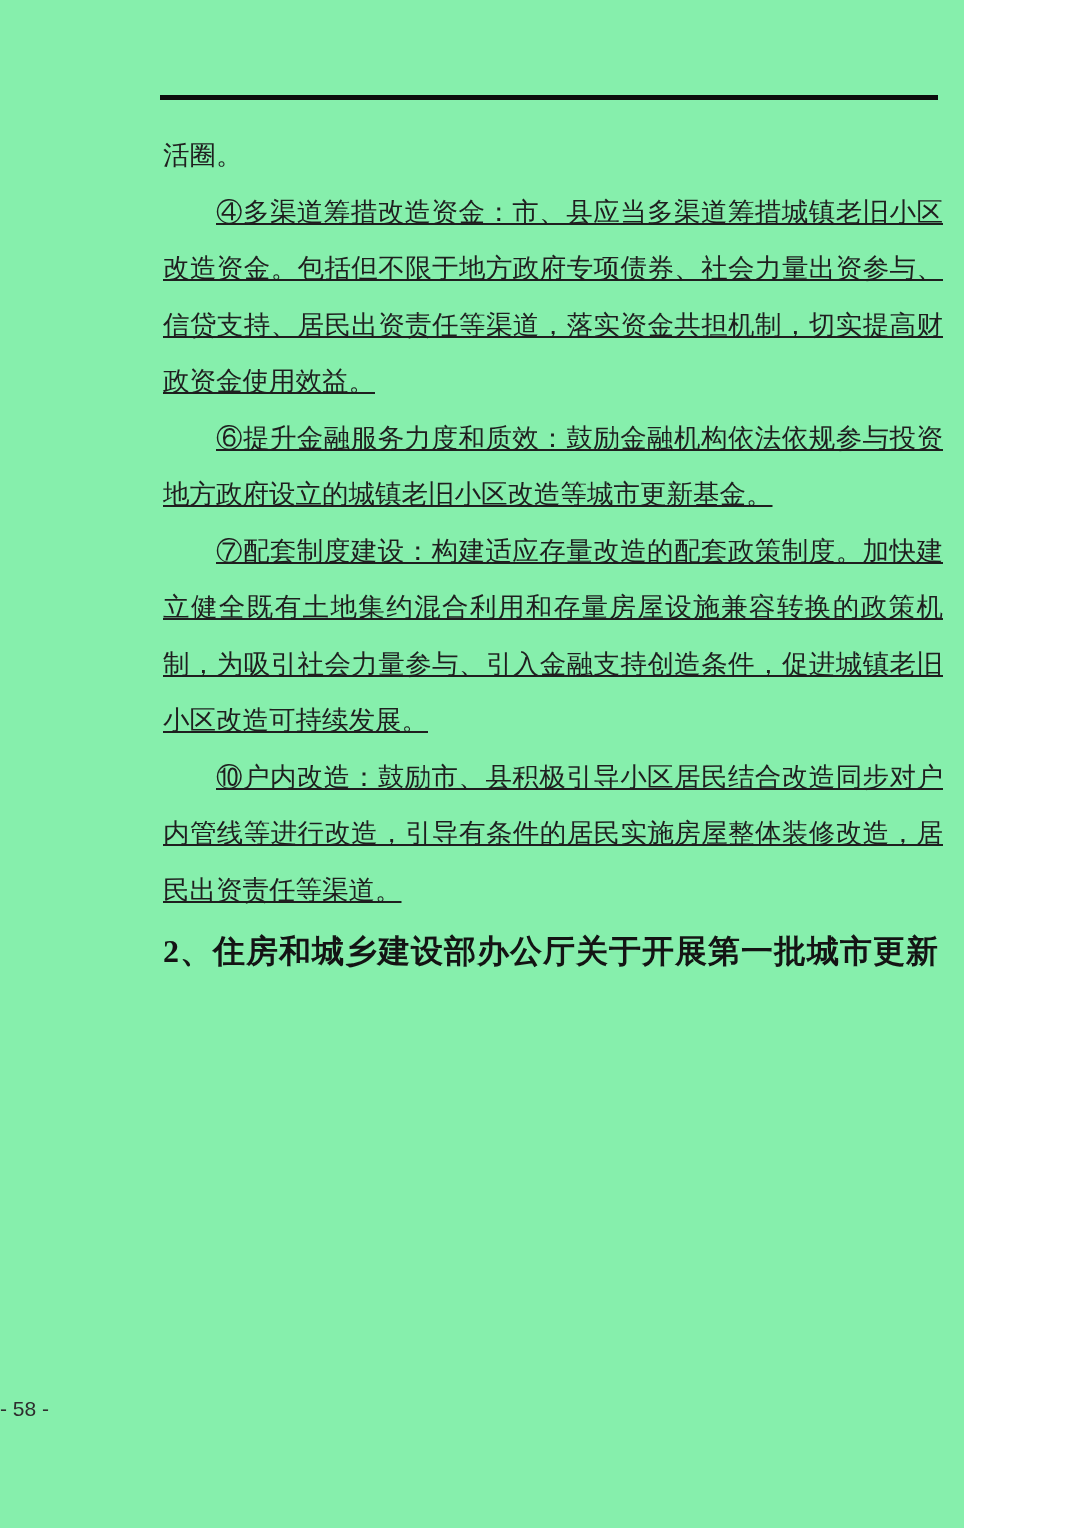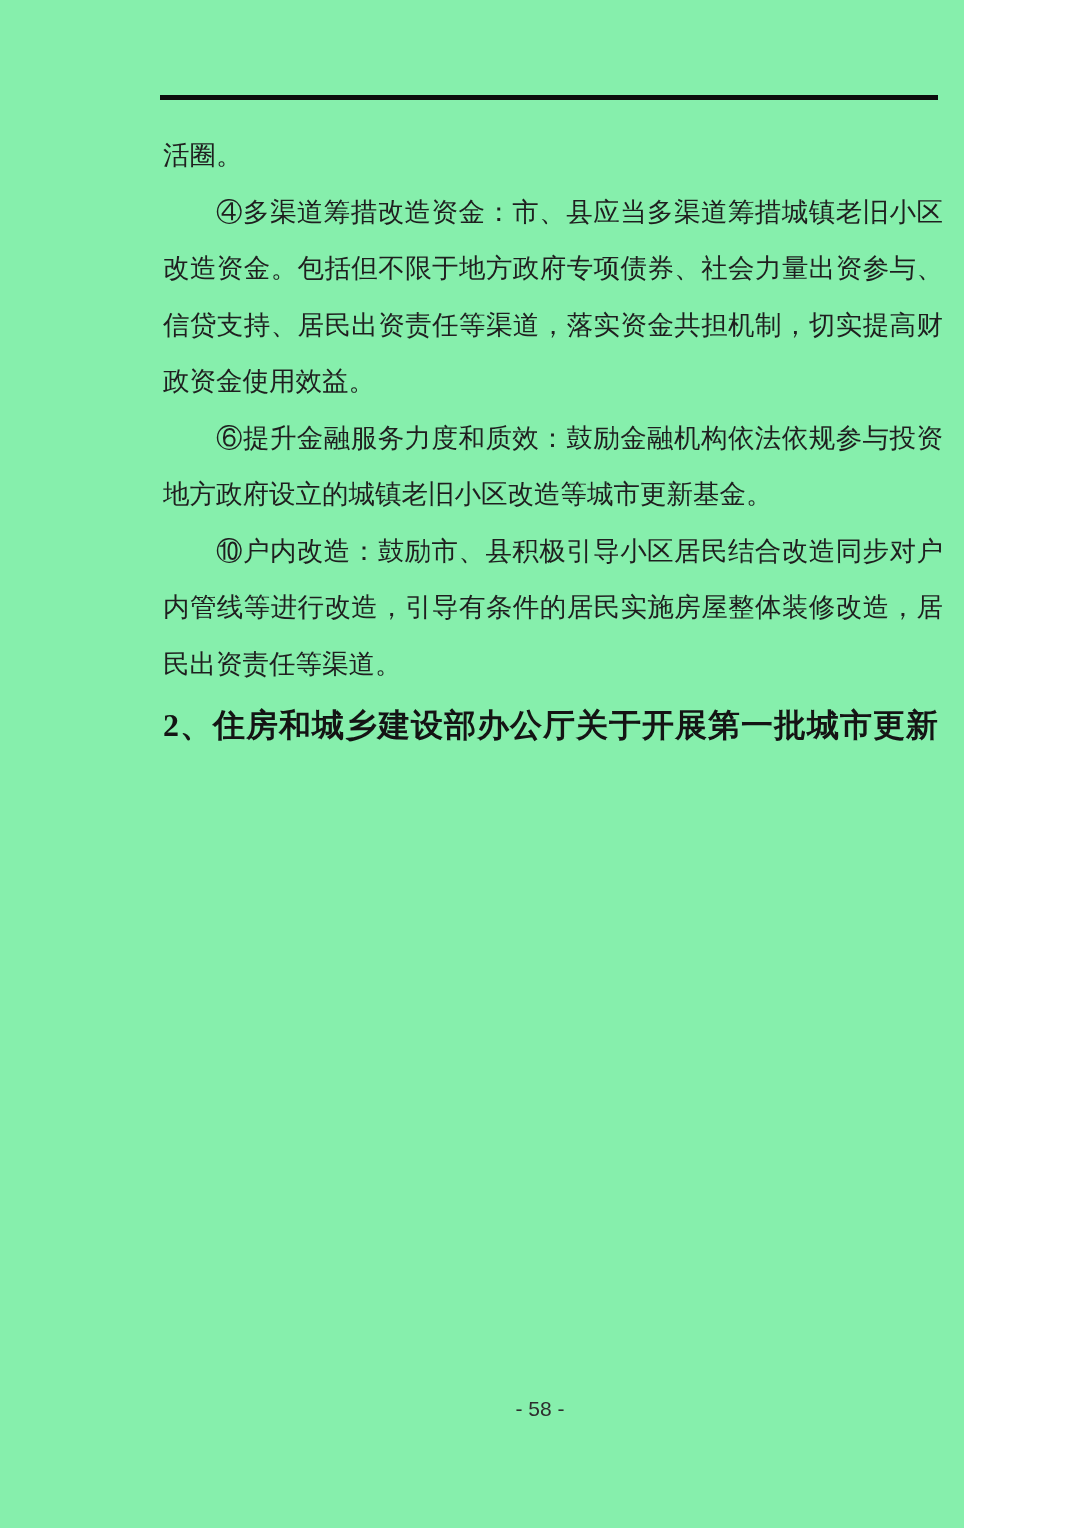--- a/index.html
+++ b/index.html
@@ -41,52 +41,54 @@
     margin: 0;
     font-size: 26.5px;
     line-height: 56.5px;
     text-align: justify;
     text-justify: inter-character;
     letter-spacing: 0;
     word-break: break-all;
   }
   .body-text p.indent {
     text-indent: 2em;
+    text-decoration: underline;
   }
   .section-heading {
     margin: 0;
     padding-top: 2px;
     font-size: 32px;
     line-height: 62px;
     font-weight: bold;
     color: #141414;
     letter-spacing: 1px;
   }
   .page-number {
     position: absolute;
     left: 0;
     top: 1394px;
     width: 1080px;
-    text-align: center;
+    text-align: left;
     font-family: "Liberation Sans", sans-serif;
     font-size: 21px;
     line-height: 30px;
     color: #2e2e2e;
   }
 </style>
 </head>
 <body>
 
 <div class="page">
 
   <div class="header-rule"></div>
 
   <div class="body-text">
     <p>活圈。</p>
     <p class="indent">④多渠道筹措改造资金：市、县应当多渠道筹措城镇老旧小区改造资金。包括但不限于地方政府专项债券、社会力量出资参与、信贷支持、居民出资责任等渠道，落实资金共担机制，切实提高财政资金使用效益。</p>
     <p class="indent">⑥提升金融服务力度和质效：鼓励金融机构依法依规参与投资地方政府设立的城镇老旧小区改造等城市更新基金。</p>
+    <p class="indent">⑦配套制度建设：构建适应存量改造的配套政策制度。加快建立健全既有土地集约混合利用和存量房屋设施兼容转换的政策机制，为吸引社会力量参与、引入金融支持创造条件，促进城镇老旧小区改造可持续发展。</p>
     <p class="indent">⑩户内改造：鼓励市、县积极引导小区居民结合改造同步对户内管线等进行改造，引导有条件的居民实施房屋整体装修改造，居民出资责任等渠道。</p>
     <h2 class="section-heading">2、住房和城乡建设部办公厅关于开展第一批城市更新</h2>
   </div>
 
   <div class="page-number">- 58 -</div>
 
 </div>
 
 </body></html>

